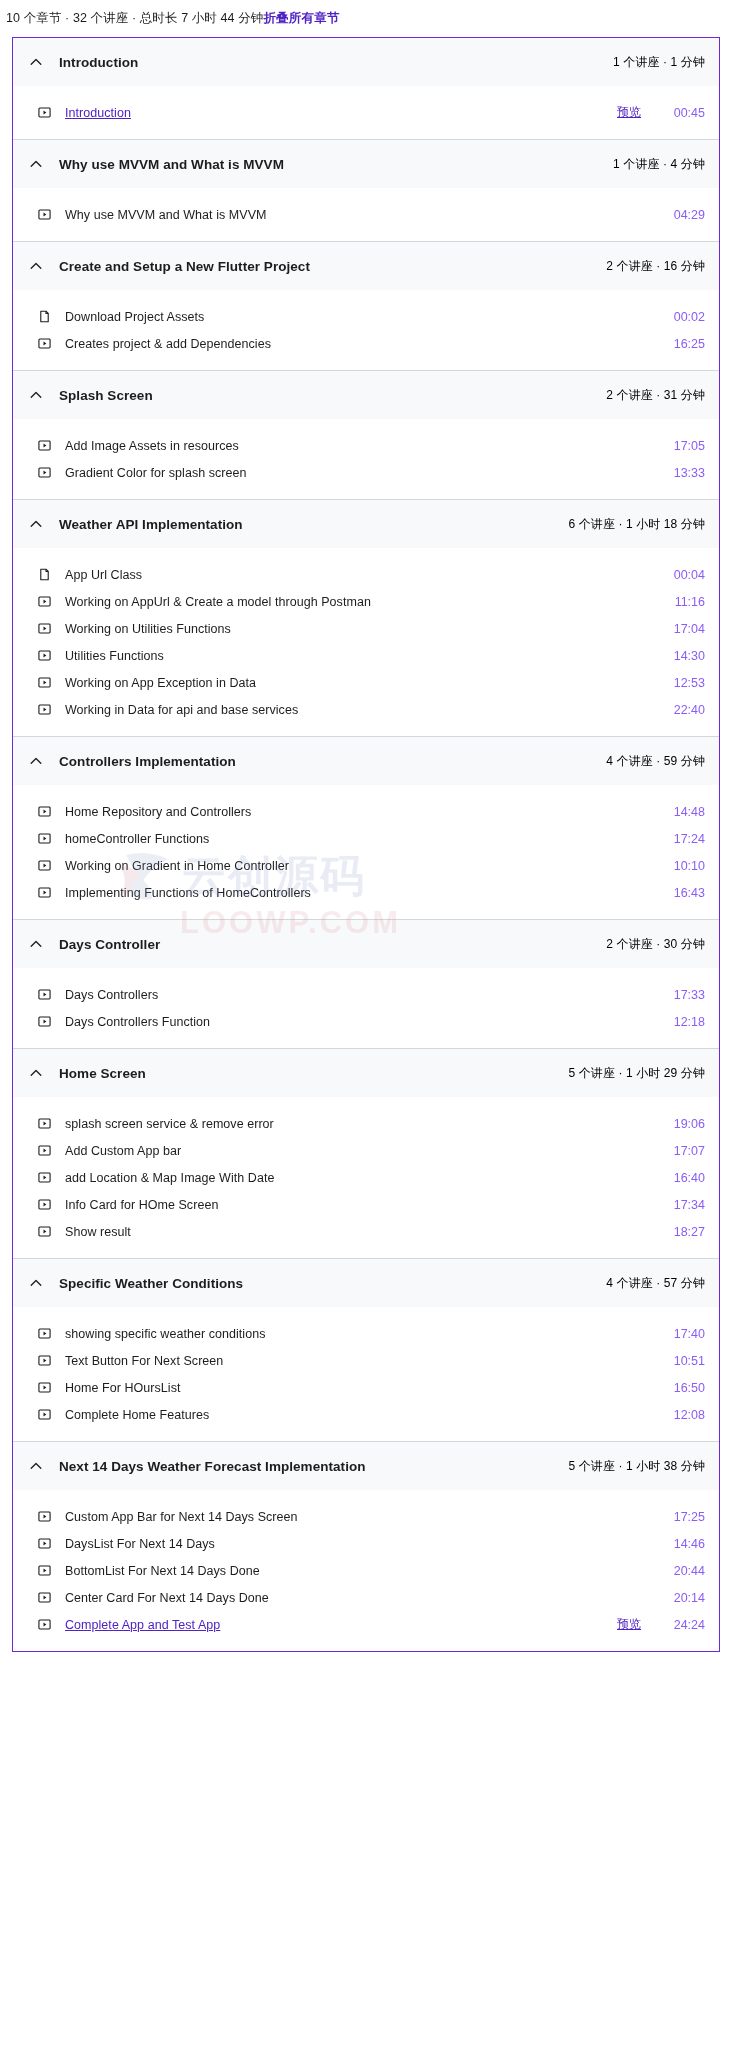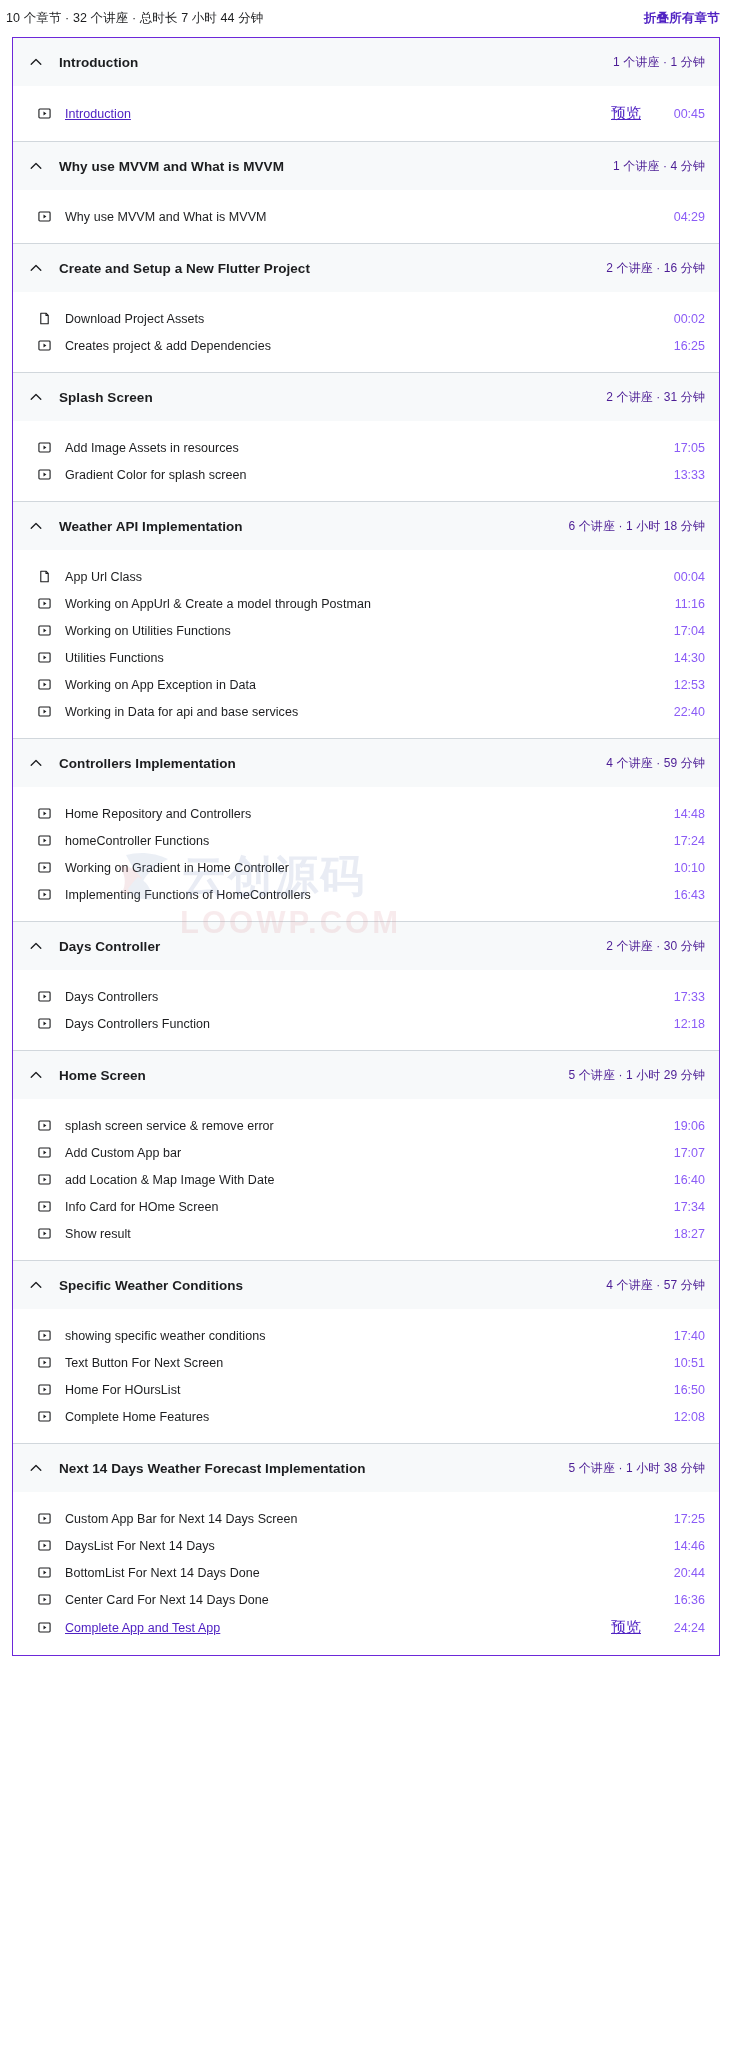--- a/index.html
+++ b/index.html
@@ -13,21 +13,20 @@
     width: 732px;
     min-height: 2055px;
     position: relative;
     overflow: hidden;
   }
 
   
   .summary-bar {
     display: flex;
     align-items: center;
-    justify-content: space-between;
     padding: 10px 12px 11px 6px;
     height: 37px;
   }
   .summary-text {
     font-size: 12.5px;
     color: #1c1d1f;
     letter-spacing: 0.1px;
     white-space: nowrap;
   }
   .collapse-all {
@@ -73,21 +72,21 @@
 
   .section-title {
     font-size: 13.5px;
     font-weight: 700;
     color: #1c1d1f;
     flex: 1 1 auto;
     letter-spacing: 0.05px;
   }
   .section-meta {
     font-size: 12px;
-    color: #4c1d95;
+    color: #000000;
     white-space: nowrap;
     text-align: right;
     letter-spacing: 0.1px;
   }
 
   .lectures {
     background: #ffffff;
     padding: 13px 0 13px 0;
   }
   .lecture {
@@ -113,21 +112,21 @@
     color: #1c1d1f;
     flex: 1 1 auto;
     letter-spacing: 0.05px;
   }
   .lec-title.link {
     color: #5022c3;
     text-decoration: underline;
     cursor: pointer;
   }
   .lec-preview {
-    font-size: 15px;
+    font-size: 12px;
     color: #5022c3;
     text-decoration: underline;
     cursor: pointer;
     margin-right: 26px;
     white-space: nowrap;
     margin-left: 48px;
   }
   .lec-dur {
     font-size: 12.5px;
     color: #8b5cf6;
@@ -625,21 +624,21 @@
           <span class="lec-dur">20:44</span>
         </div>
         <div class="lecture">
           <span class="lec-icon">
             <svg width="13" height="13" viewBox="0 0 14 14" aria-hidden="true">
               <rect x="1" y="2.2" width="12" height="9.6" rx="1" fill="none" stroke="currentColor" stroke-width="1.2"></rect>
               <path d="M5.9 4.9 L9 7 L5.9 9.1 Z" fill="currentColor"></path>
             </svg>
           </span>
           <span class="lec-title">Center Card For Next 14 Days Done</span>
-          <span class="lec-dur">16:36</span>
+          <span class="lec-dur">20:14</span>
         </div>
         <div class="lecture">
           <span class="lec-icon">
             <svg width="13" height="13" viewBox="0 0 14 14" aria-hidden="true">
               <rect x="1" y="2.2" width="12" height="9.6" rx="1" fill="none" stroke="currentColor" stroke-width="1.2"></rect>
               <path d="M5.9 4.9 L9 7 L5.9 9.1 Z" fill="currentColor"></path>
             </svg>
           </span>
           <span class="lec-title link">Complete App and Test App</span>
           <span class="lec-preview">预览</span>

